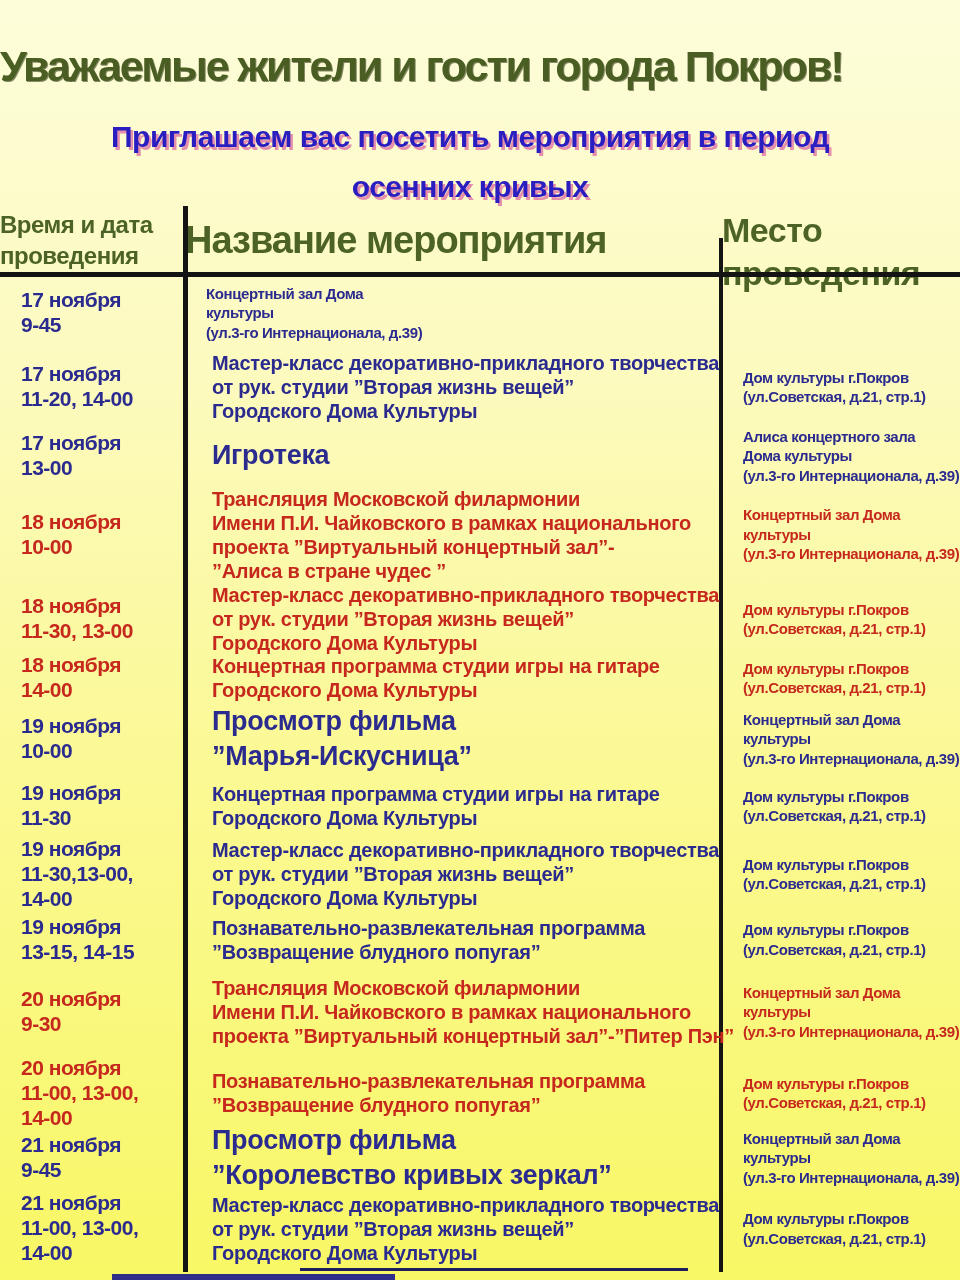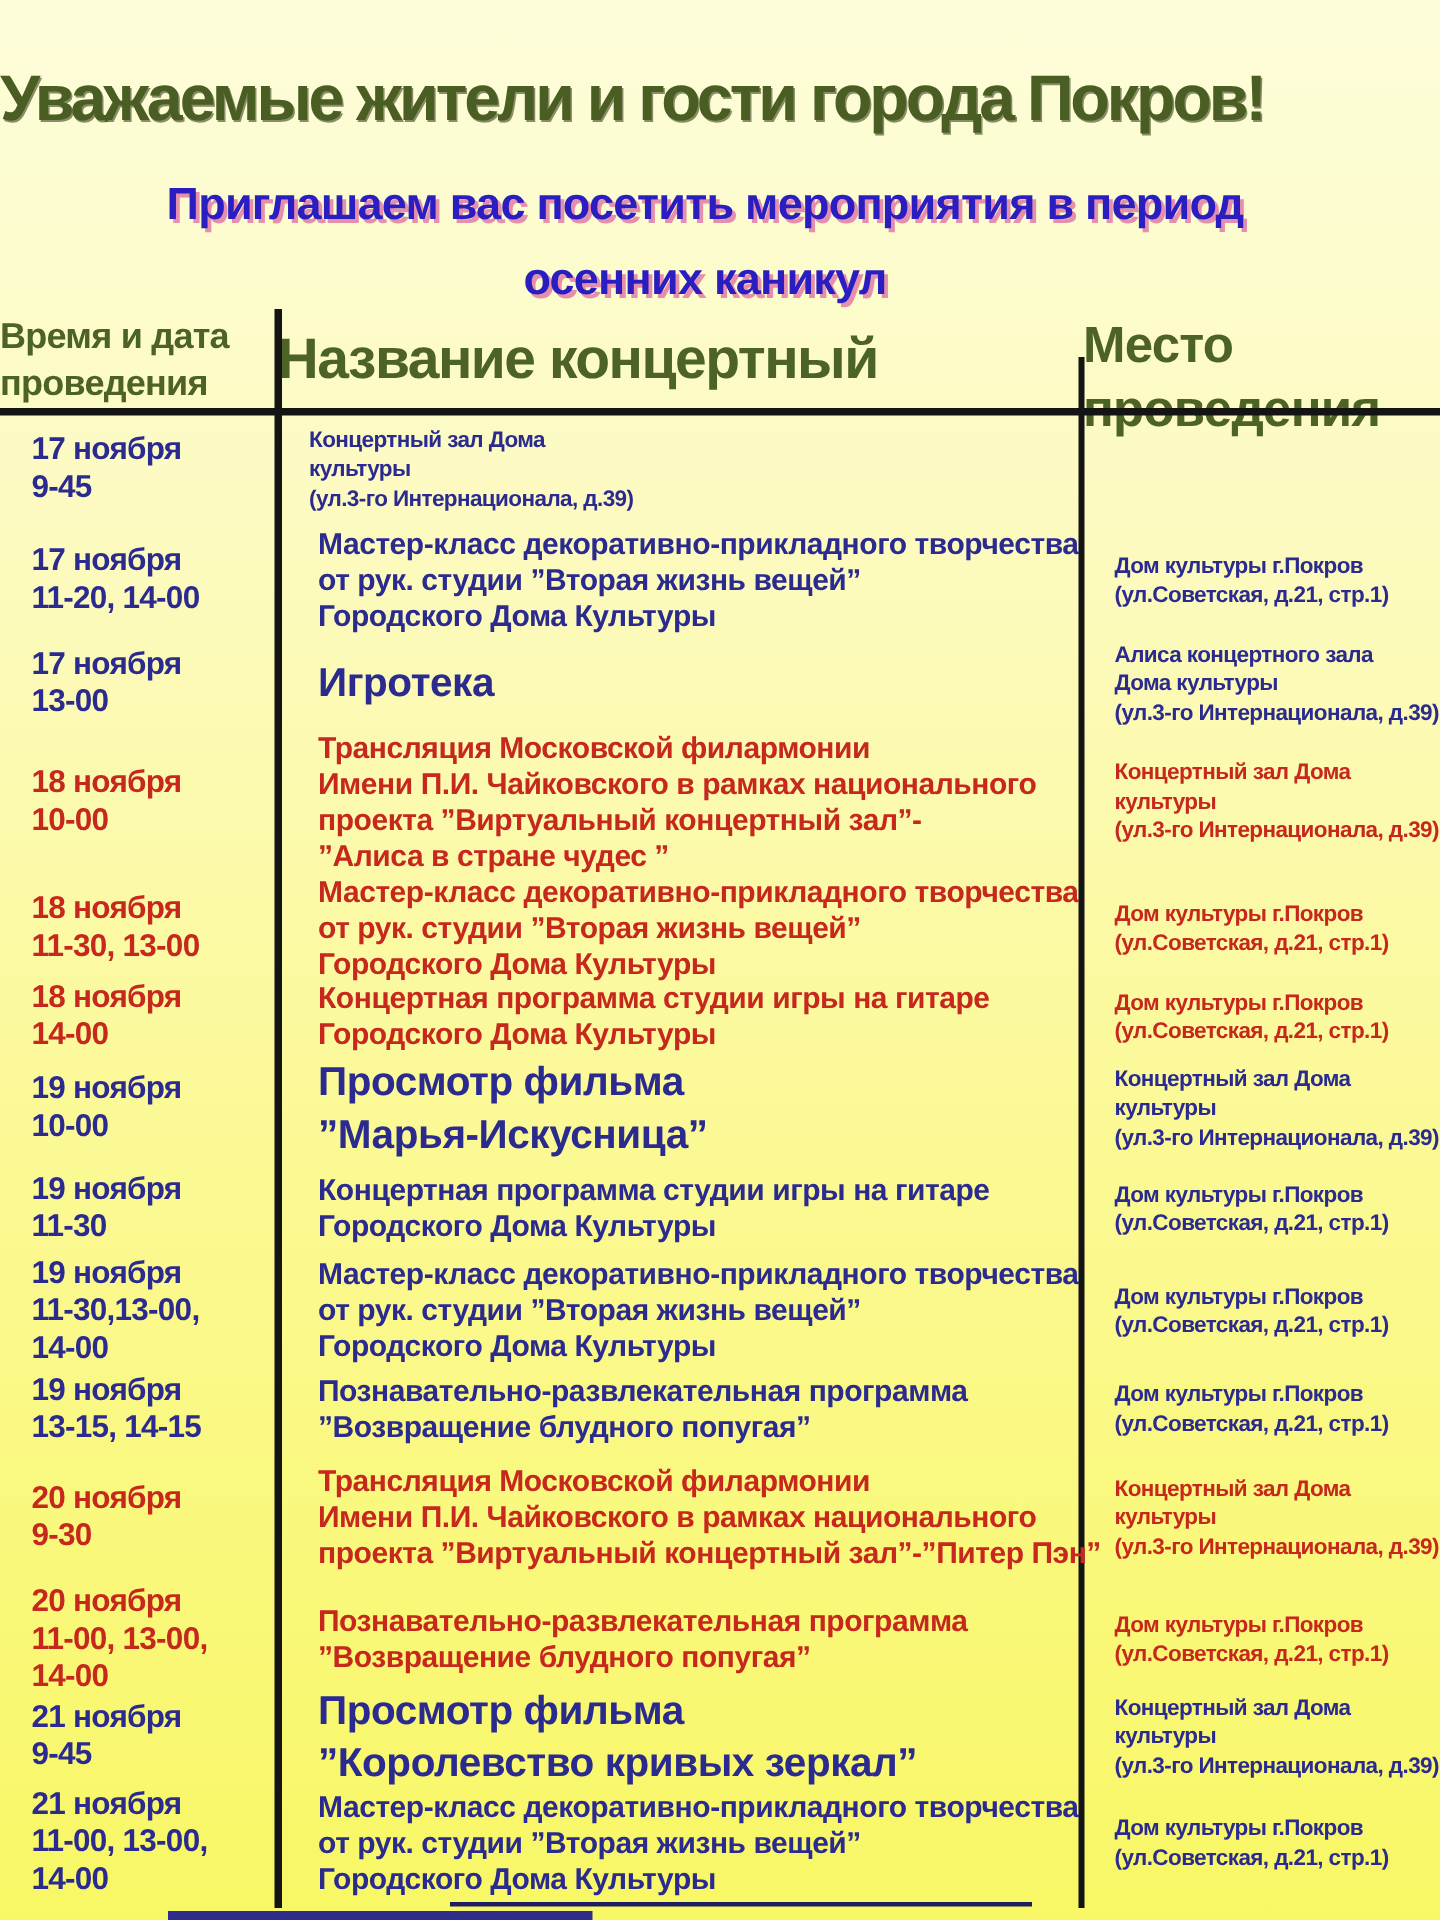--- a/index.html
+++ b/index.html
@@ -48,27 +48,27 @@
   .blue{color:#2b2b8f;}
   .red{color:#c6281e;}
 </style>
 </head>
 <body>
 
 <div class="title">Уважаемые жители и гости города Покров!</div>
 
 <div class="subtitle">
   <div>Приглашаем вас посетить мероприятия в период</div>
-  <div>осенних каникул</div>
+  <div>осенних кривых</div>
 </div>
 
 <div class="thead">
   <div class="th th1 cell">Время и дата
 проведения</div>
-  <div class="th th2 cell">Название концертный</div>
+  <div class="th th2 cell">Название мероприятия</div>
   <div class="th th3 cell">Место
 проведения</div>
 </div>
 
 <div class="hline"></div>
 <div class="vline1"></div>
 <div class="vline2"></div>
 
 <div class="tbody">
 

